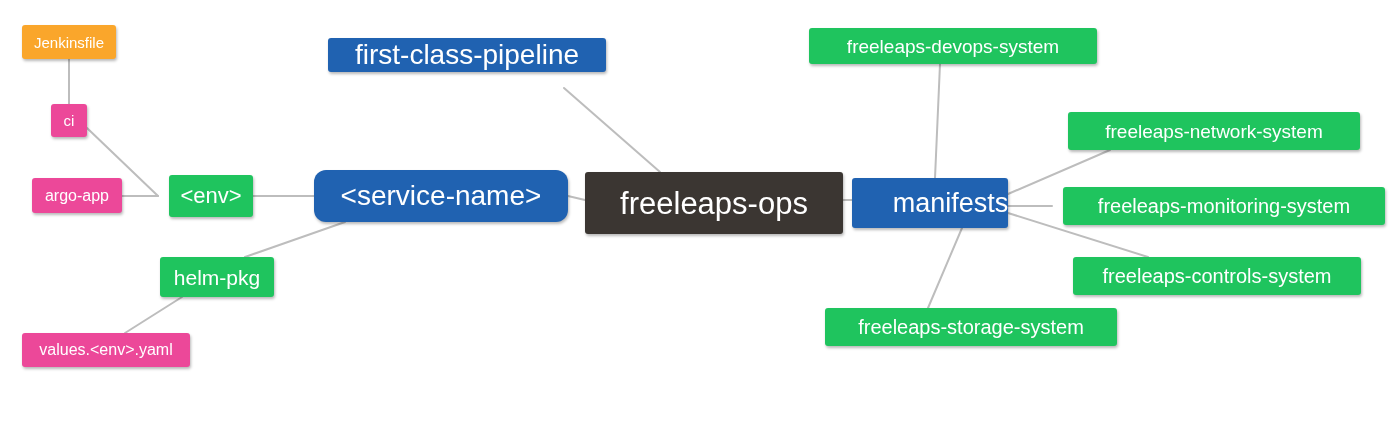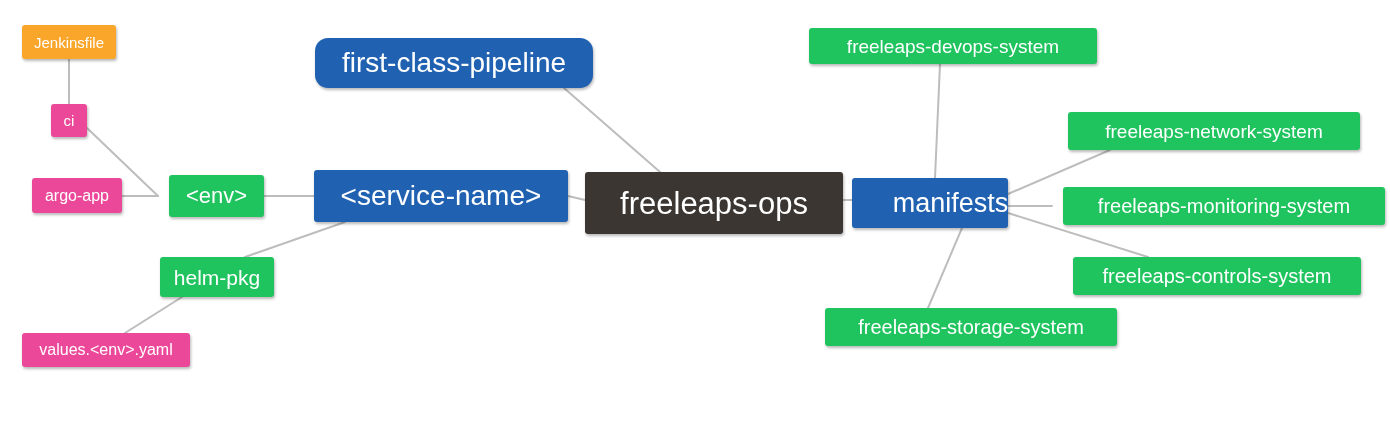--- a/index.html
+++ b/index.html
@@ -59,23 +59,23 @@
       <line x1="935" y1="178" x2="940" y2="64" stroke="#bdbdbd" stroke-width="2" stroke-linecap="round"></line>
       <line x1="1008" y1="194" x2="1110" y2="150" stroke="#bdbdbd" stroke-width="2" stroke-linecap="round"></line>
       <line x1="1008" y1="206" x2="1052" y2="206" stroke="#bdbdbd" stroke-width="2" stroke-linecap="round"></line>
       <line x1="1008" y1="213" x2="1148" y2="257" stroke="#bdbdbd" stroke-width="2" stroke-linecap="round"></line>
       <line x1="962" y1="228" x2="928" y2="308" stroke="#bdbdbd" stroke-width="2" stroke-linecap="round"></line>
     </svg>
   <div id="node-layer">
       <div class="node n-orange" style="left: 22px; top: 25px; width: 94px; height: 34px; font-size: 15px;">Jenkinsfile</div>
       <div class="node n-red" style="left: 51px; top: 104px; width: 36px; height: 33px; font-size: 15px;">ci</div>
       <div class="node n-red" style="left: 32px; top: 178px; width: 90px; height: 35px; font-size: 16px;">argo-app</div>
-      <div class="node n-green" style="left: 158px; top: 175px; width: 95px; height: 42px; font-size: 22px;">&lt;env&gt;</div>
-      <div class="node n-blue" style="left: 314px; top: 170px; width: 254px; height: 52px; font-size: 28px;">&lt;service-name&gt;</div>
-      <div class="node n-blue" style="left: 315px; top: 38px; width: 278px; height: 50px; font-size: 28px; border-radius: 13px;">first-class-pipeline</div>
+      <div class="node n-green" style="left: 158px; top: 175px; width: 84px; height: 42px; font-size: 22px;">&lt;env&gt;</div>
+      <div class="node n-blue" style="left: 314px; top: 170px; width: 254px; height: 52px; font-size: 28px; border-radius: 12px;">&lt;service-name&gt;</div>
+      <div class="node n-blue" style="left: 328px; top: 38px; width: 278px; height: 34px; font-size: 28px;">first-class-pipeline</div>
       <div class="node n-green" style="left: 149px; top: 257px; width: 114px; height: 40px; font-size: 21px;">helm-pkg</div>
       <div class="node n-red" style="left: 10px; top: 333px; width: 168px; height: 34px; font-size: 16px; margin-left: 12px;">values.&lt;env&gt;.yaml</div>
       <div class="node n-root" style="left: 585px; top: 172px; width: 258px; height: 62px; font-size: 31px;">freeleaps-ops</div>
       <div class="node n-blue" style="left: 852px; top: 178px; width: 156px; height: 50px; font-size: 27px; padding-left: 41px;">manifests</div>
       <div class="node n-green" style="left: 798px; top: 28px; width: 288px; height: 36px; font-size: 19px;">freeleaps-devops-system</div>
       <div class="node n-green" style="left: 1057px; top: 112px; width: 292px; height: 38px; font-size: 19px;">freeleaps-network-system</div>
       <div class="node n-green" style="left: 1052px; top: 187px; width: 322px; height: 38px; font-size: 20px;">freeleaps-monitoring-system</div>
       <div class="node n-green" style="left: 1062px; top: 257px; width: 288px; height: 38px; font-size: 20px;">freeleaps-controls-system</div>
       <div class="node n-green" style="left: 814px; top: 308px; width: 292px; height: 38px; font-size: 20px;">freeleaps-storage-system</div>
     </div>

